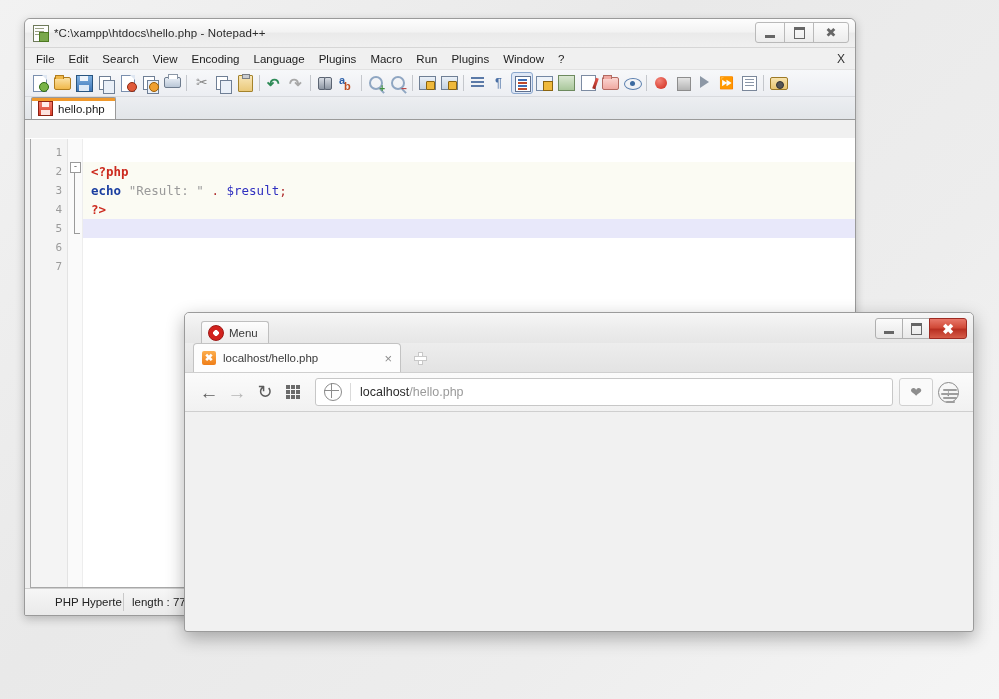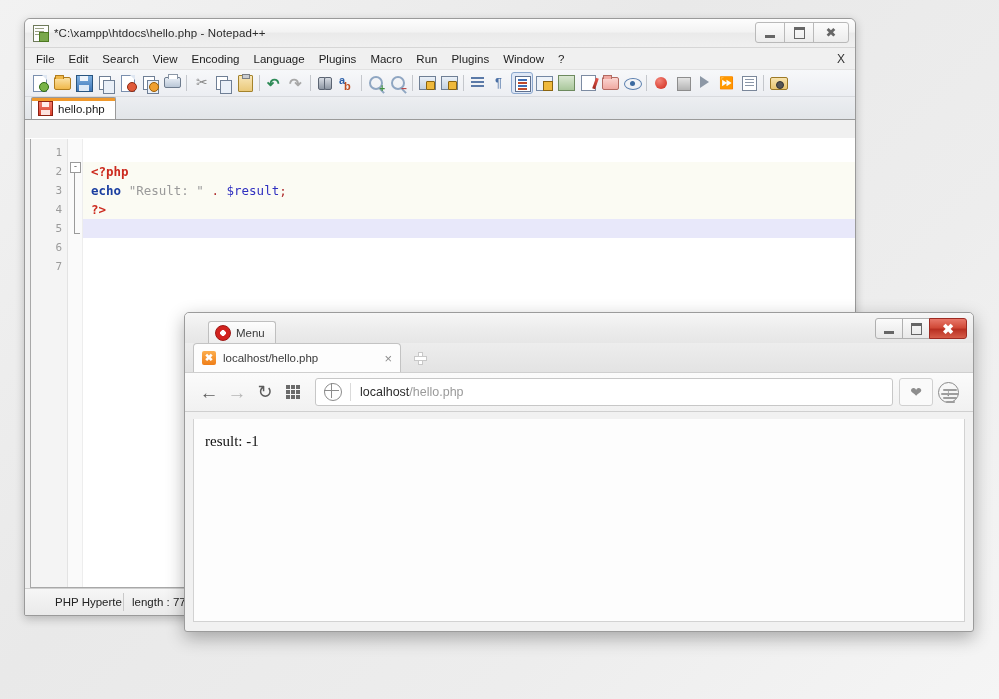--- a/index.html
+++ b/index.html
@@ -205,21 +205,21 @@
     background:#f1f1f1;border:1px solid #9b9b9b;border-radius:5px 5px 3px 3px;
     box-shadow:0 6px 18px rgba(0,0,0,.30);overflow:hidden;
   }
   #opera .otitle{
     height:30px;
     background:linear-gradient(to bottom,#f6f6f6 0%,#ededed 50%,#e6e6e6 100%);
     position:relative;display:flex;align-items:center;
     border-radius:4px 4px 0 0;
   }
   .menubtn{
-    margin-left:23px;height:21px;display:flex;align-items:center;gap:5px;
+    margin-left:16px;height:21px;display:flex;align-items:center;gap:5px;
     background:linear-gradient(to bottom,#fdfdfd,#ededed);
     border:1px solid #bfbfbf;border-radius:3px 3px 0 0;border-bottom:none;
     padding:0 10px 0 6px;position:relative;top:4px;
   }
   .opera-o{
     width:14px;height:14px;border-radius:50%;
     background:radial-gradient(circle at 50% 50%,#fff 0 28%,#d2231f 30% 100%);
     border:1px solid #9e1613;flex:none;
   }
   .menubtn span{font-size:11.5px;color:#3a3a3a;}
@@ -573,16 +573,13 @@
       </span>
     </div>
     <div class="heartbtn">
         <span class="heart">❤</span>
       </div>
     <div class="dlbtn">
         <span class="dlcircle">↓</span>
       </div>
   </div>
 
-  <div class="page">
-    <div class="pagetext">result: -1</div>
-  </div>
 </div>
 
 </body></html>

